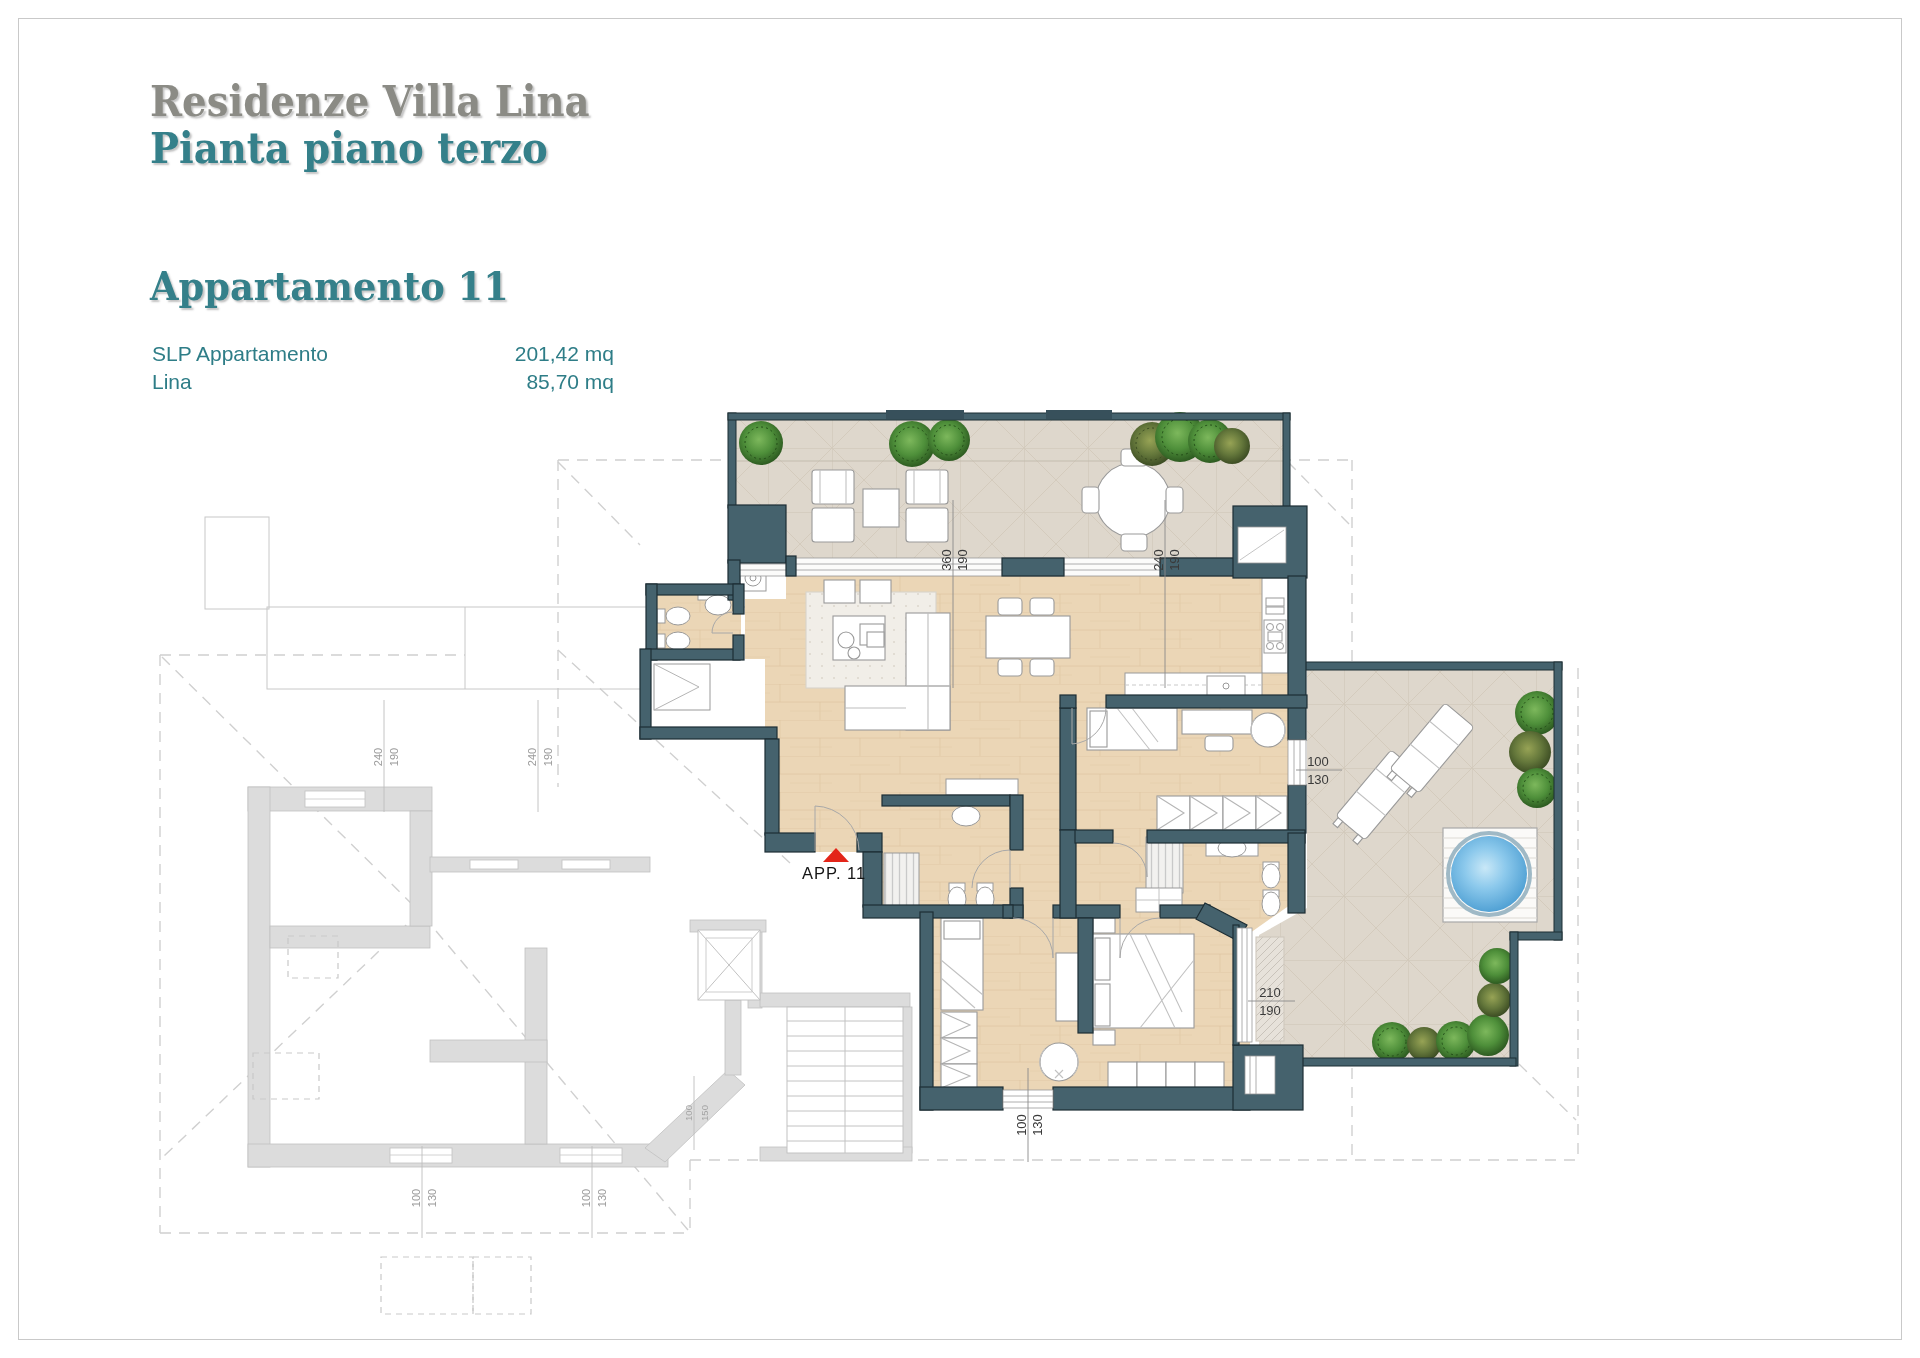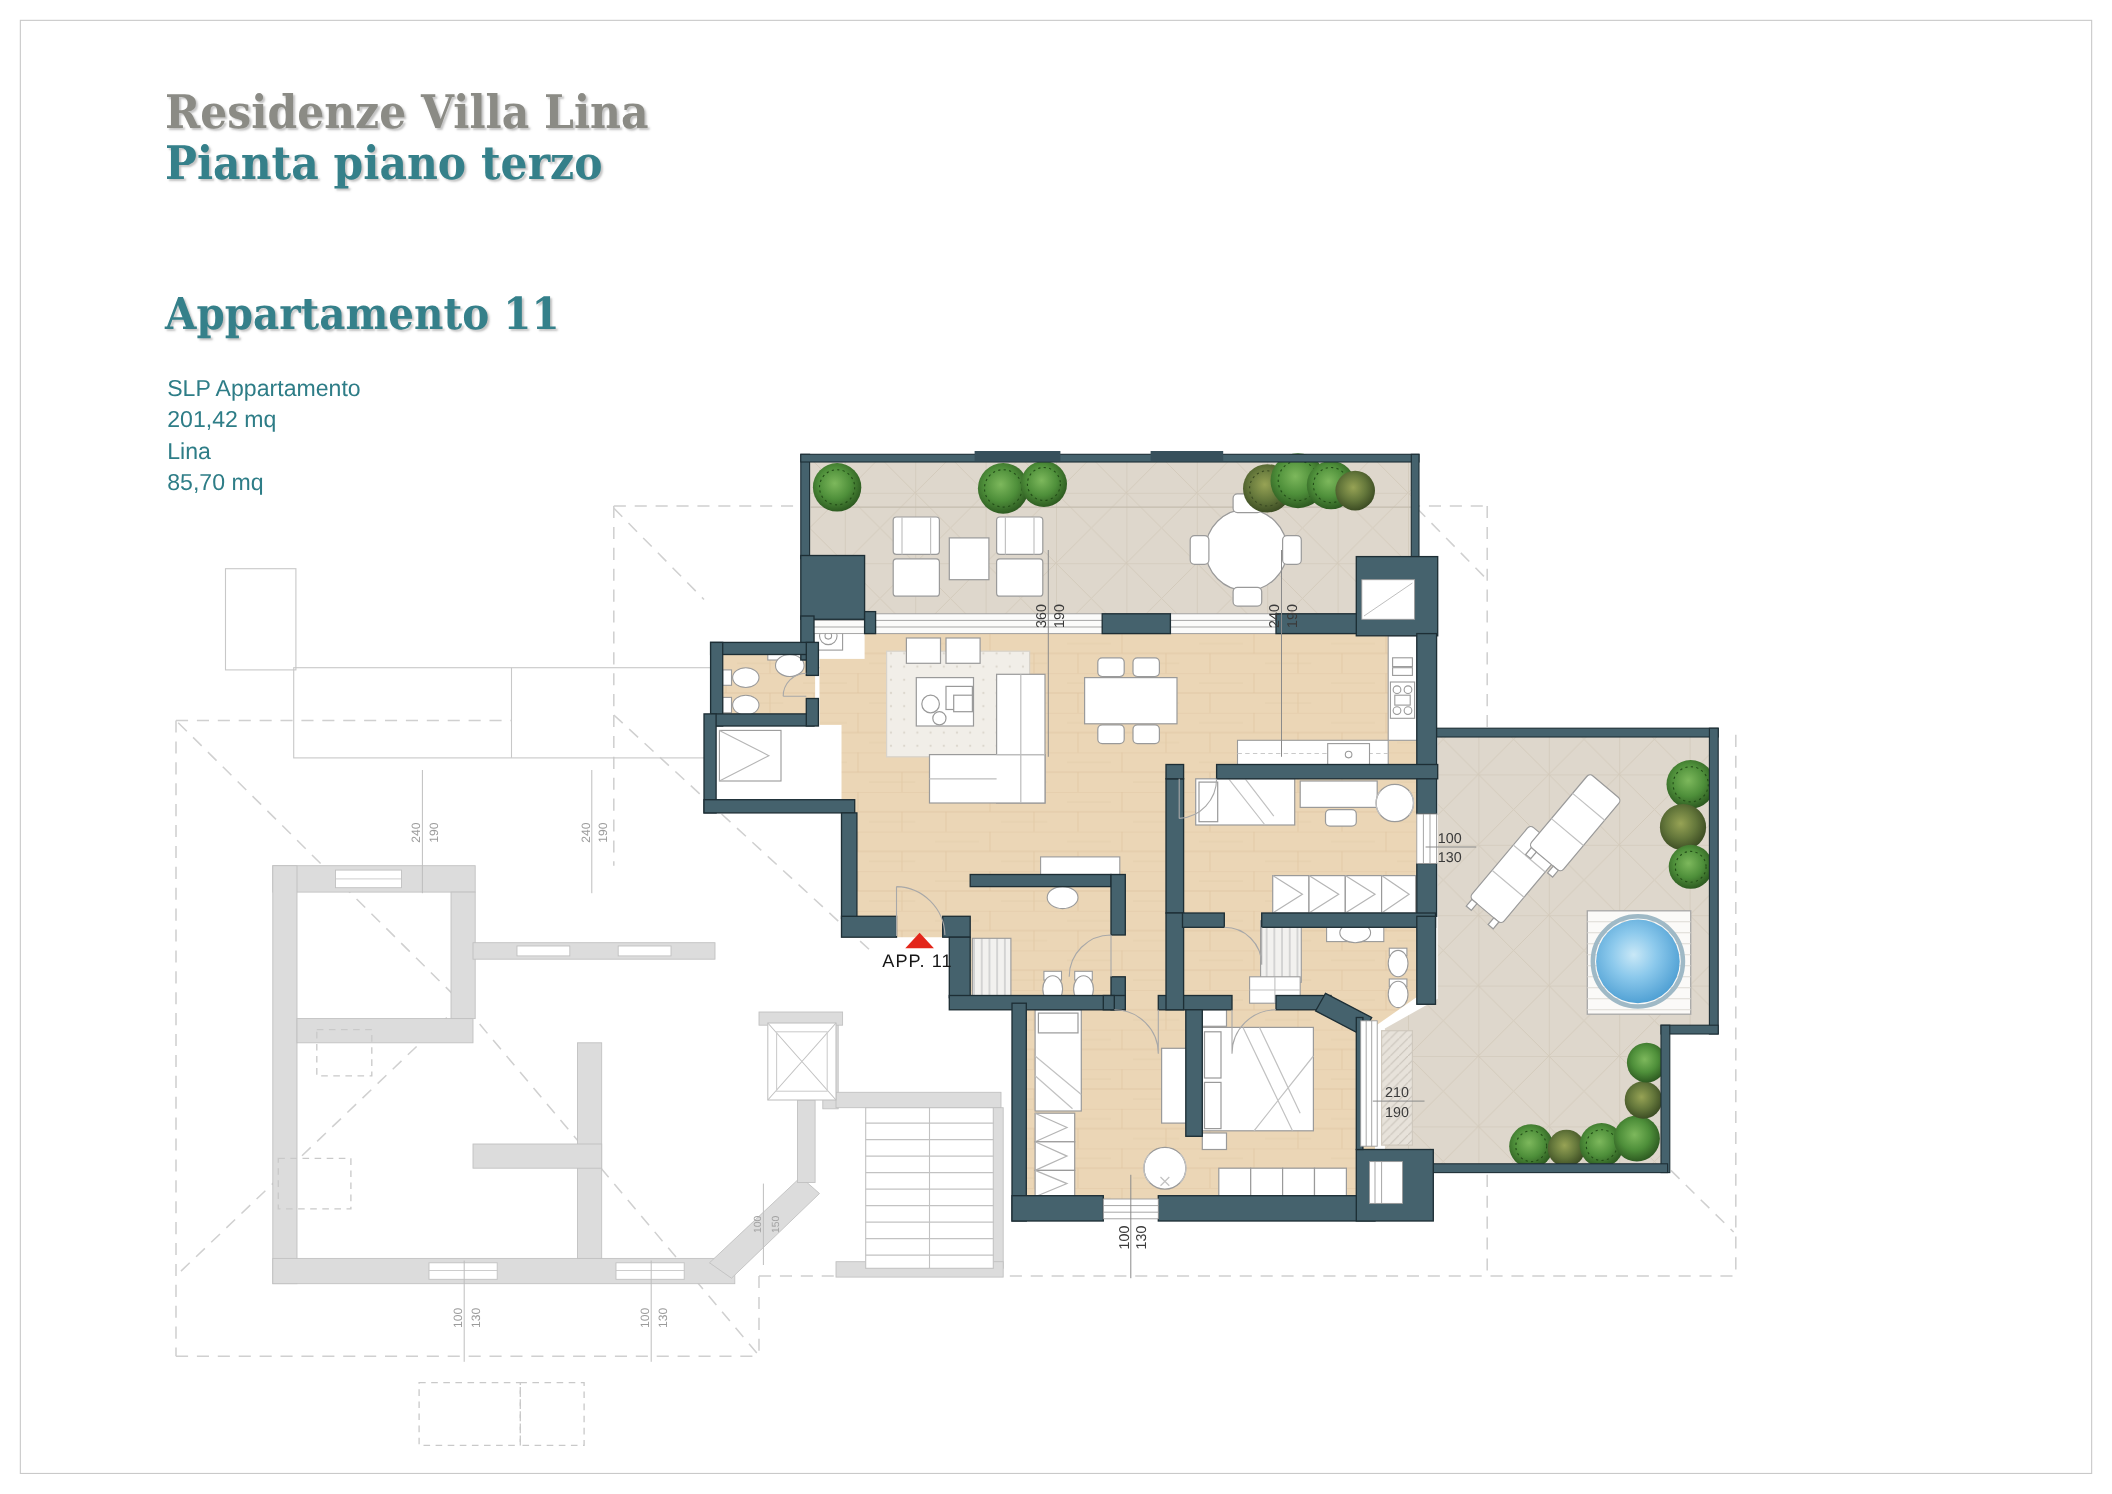--- a/index.html
+++ b/index.html
@@ -3,21 +3,21 @@
 <meta charset="utf-8">
 <style>
   html,body{margin:0;padding:0;background:#ffffff;}
   body{width:1920px;height:1358px;position:relative;font-family:"Liberation Sans",sans-serif;overflow:hidden;}
   .page-border{position:absolute;left:18px;top:18px;width:1882px;height:1320px;border:1px solid #c9c9c9;pointer-events:none;}
   .title-block{position:absolute;left:150px;top:50px;margin-top:28px;}
   .t-main{font-family:"DejaVu Serif",serif;font-weight:bold;font-size:42px;line-height:1.12;color:#8b8b85;margin:0;letter-spacing:0px;transform:scaleX(.92);transform-origin:left;text-shadow:2px 2px 2px rgba(80,80,80,.35);}
   .t-sub{font-family:"DejaVu Serif",serif;font-weight:bold;font-size:42px;line-height:1.12;color:#35808a;margin:0;transform:scaleX(.92);transform-origin:left;text-shadow:2px 2px 2px rgba(80,80,80,.35);}
   .apt-title{position:absolute;left:150px;top:262px;font-family:"DejaVu Serif",serif;font-weight:bold;font-size:40px;color:#35808a;transform:scaleX(.92);transform-origin:left;text-shadow:2px 2px 2px rgba(80,80,80,.35);}
   .areas{position:absolute;left:152px;top:340px;width:462px;color:#2e7d87;font-size:21px;line-height:1.35;}
-  .area-row{display:flex;justify-content:space-between;flex-direction:column;}
+  .area-row{display:flex;justify-content:space-between;}
   svg text{font-family:"Liberation Sans",sans-serif;}
   .dim{font-size:13px;fill:#3a3a3a;}
   .gdim{font-size:11px;fill:#9b9b9b;}
   .gdim-s{font-size:9.5px;fill:#a3a3a3;}
   .marker-label{font-size:16.5px;fill:#151515;letter-spacing:1px;}
 </style>
 </head>
 <body>
 
 <div class="page-border"></div>

